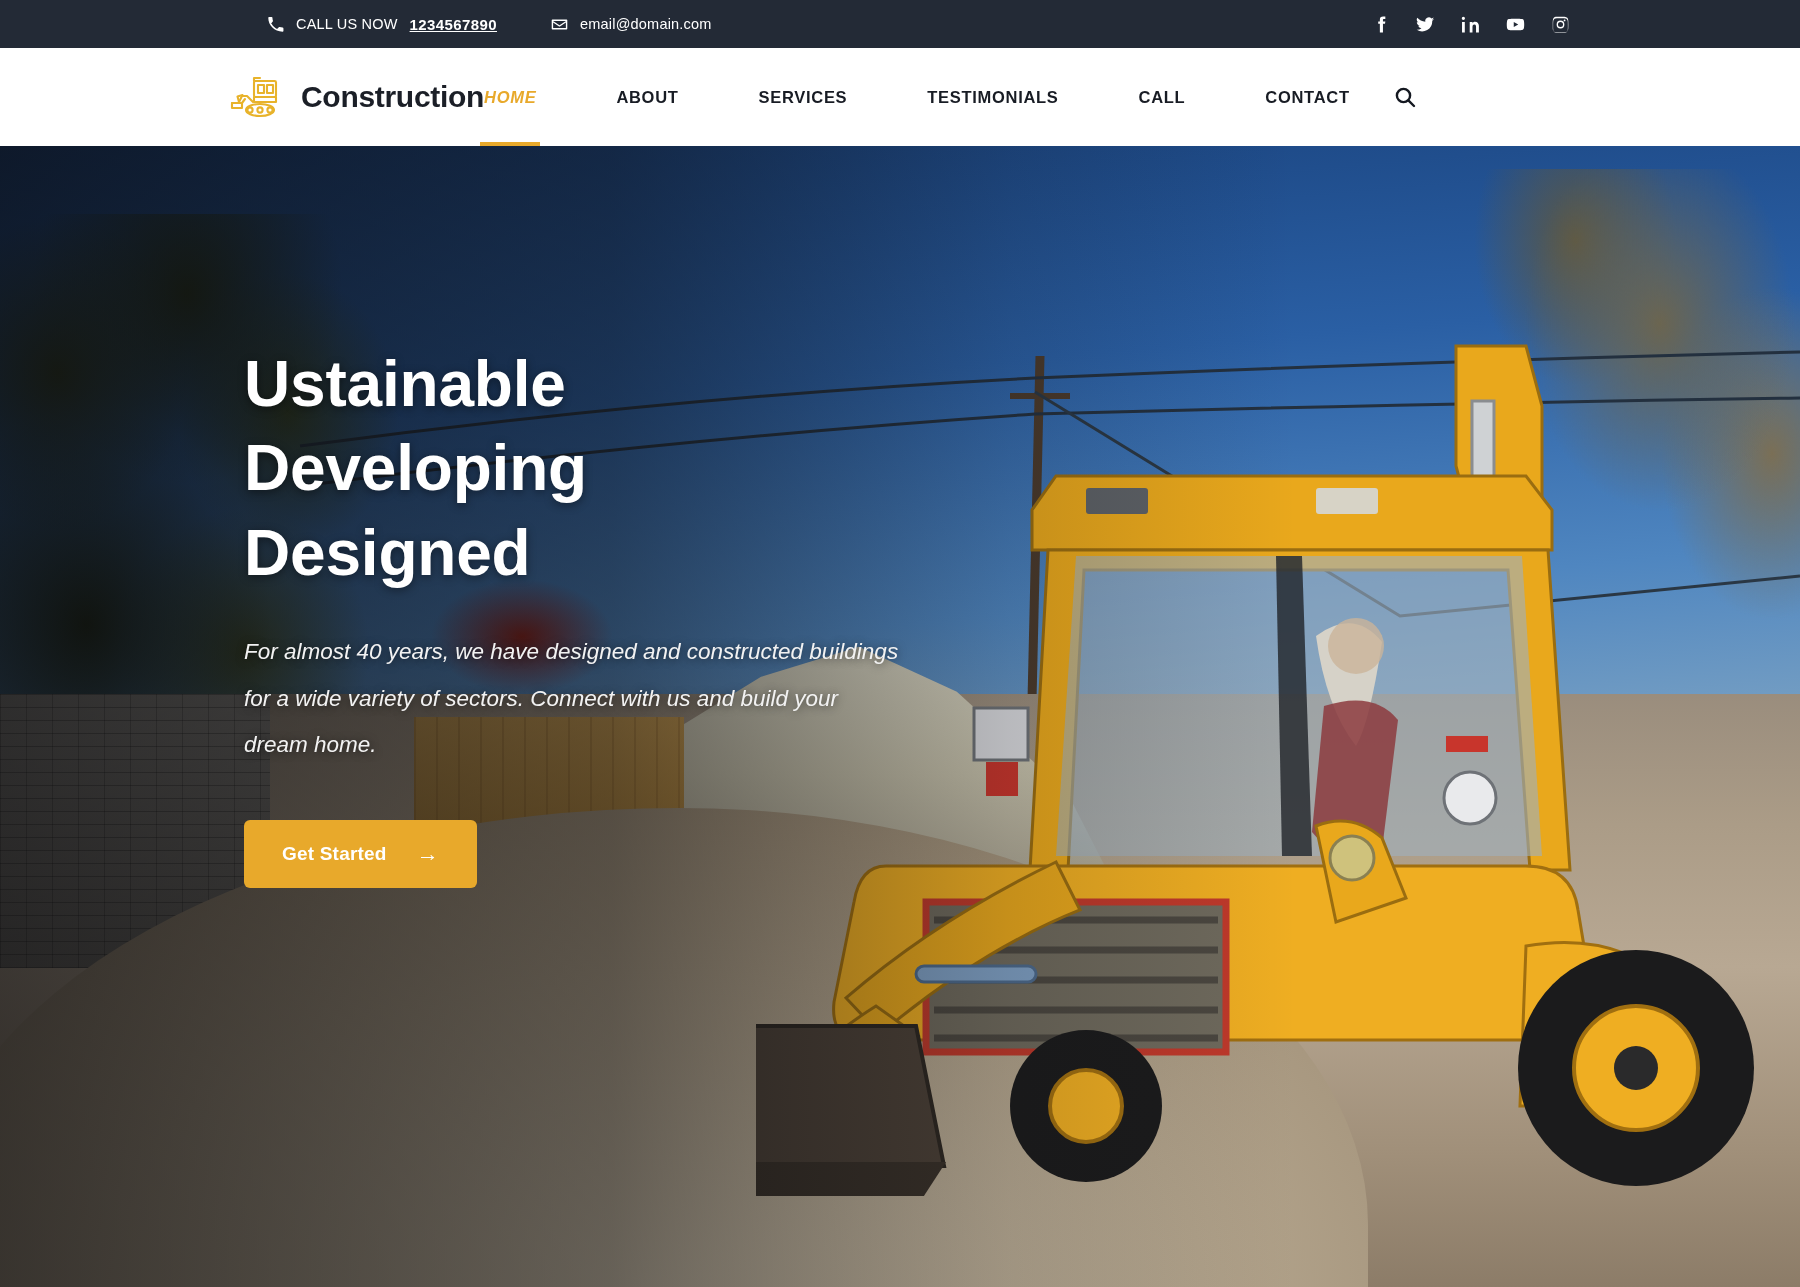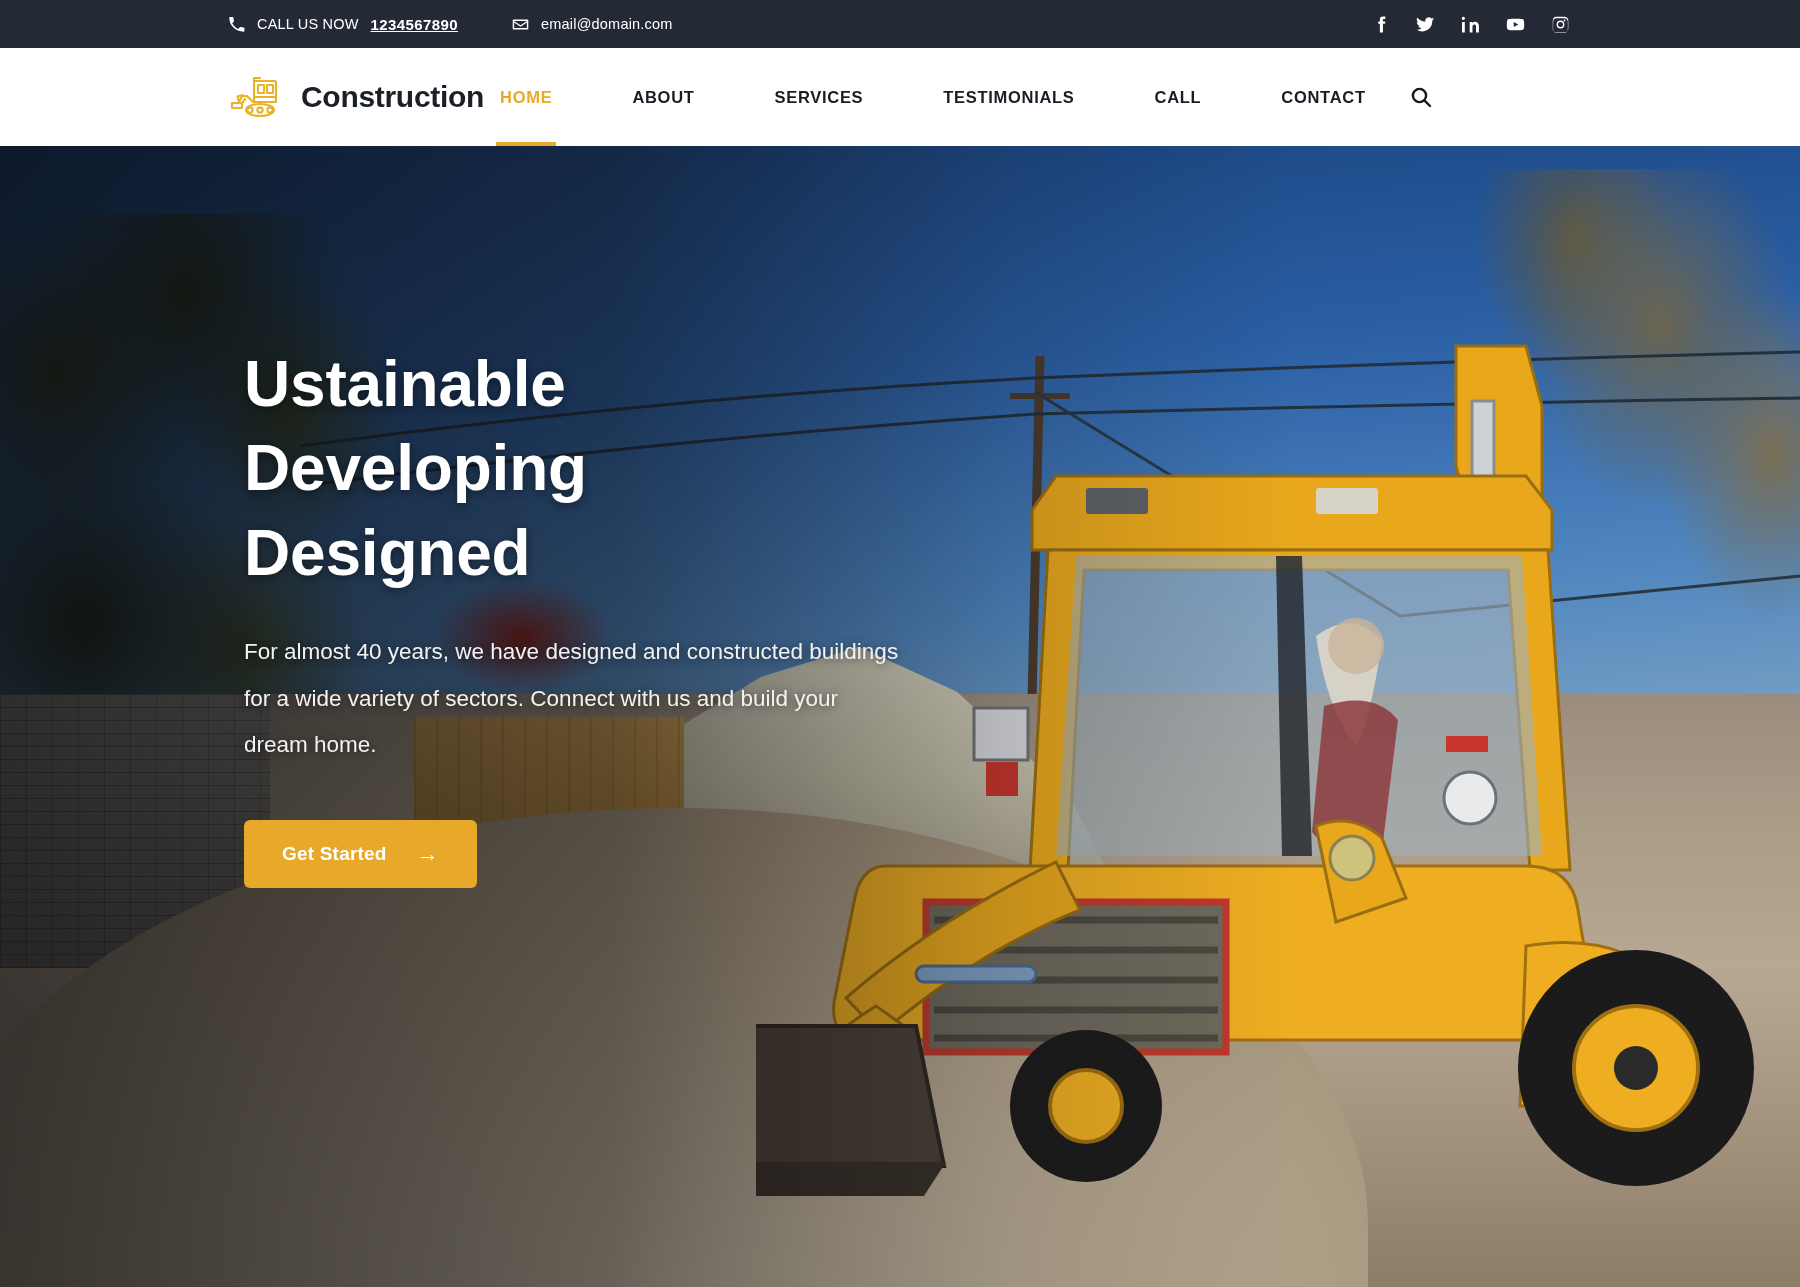--- a/index.html
+++ b/index.html
@@ -5,21 +5,21 @@
   * { margin:0; padding:0; box-sizing:border-box; }
   html, body {
     width:1800px; height:1287px;
     font-family:"Liberation Sans", sans-serif;
     overflow:hidden; background:#fff;
   }
 
   
   .topbar{
     height:48px; background:#232A36; color:#fff;
-    display:flex; align-items:center; position:relative;
+    display:flex; align-items:center; position:relative;padding-left:39px;
   }
   .topbar-inner{
     width:1800px; padding:0 230px 0 228px;
     display:flex; align-items:center; height:100%;
   }
   .tb-item{ display:flex; align-items:center; gap:12px; font-size:14.5px; letter-spacing:.2px; }
   .tb-item.phone{ margin-right:54px; }
   .tb-ico{ width:17px; height:17px; display:inline-block; flex:none; fill:#fff; }
   .tb-phone-num{ font-weight:bold; text-decoration:underline; letter-spacing:.4px; font-size:15px; }
   .socials{ margin-left:auto; display:flex; align-items:center; gap:26px; }
@@ -38,21 +38,21 @@
   .logo-mark{ width:62px; height:46px; display:block; }
   .logo-text{ font-size:30px; font-weight:bold; color:#1b1f27; letter-spacing:-0.3px; }
 
   .nav{ margin-left:auto; display:flex; align-items:center; height:100%; }
   .nav-item{
     font-size:16.5px; font-weight:bold; letter-spacing:.7px;
     color:#181c24; padding:0 0; margin-left:80px;
     height:100%; display:flex; align-items:center;
     position:relative; cursor:pointer; white-space:nowrap;
   }
-  .nav-item:first-child{ margin-left:16px; }
+  .nav-item:first-child{ margin-left:0;font-style:italic; }
   .nav-item.active{ color:#E8A92B; }
   .nav-item.active::after{
     content:""; position:absolute; left:50%; transform:translateX(-50%);
     bottom:0; width:60px; height:4px; background:#E8A92B;
   }
   .search-btn{
     margin-left:42px; width:26px; height:26px; cursor:pointer;
     display:flex; align-items:center; justify-content:center;
   }
   .search-btn svg{ width:24px; height:24px; stroke:#141820; }
@@ -131,21 +131,21 @@
 
   .hero-content{
     position:absolute; left:244px; top:196px; width:760px; z-index:6;
   }
   .hero-title{
     color:#fff; font-size:64px; line-height:1.32; font-weight:bold;
     letter-spacing:-0.2px; text-shadow:0 2px 10px rgba(0,0,0,.45);
   }
   .hero-sub{
     color:#f2f2f2; font-size:22.5px; line-height:2.05; margin-top:34px;
-    max-width:660px; text-shadow:0 1px 8px rgba(0,0,0,.55);
+    max-width:660px; text-shadow:0 1px 8px rgba(0,0,0,.55);font-style:italic;
   }
   .cta{
     margin-top:52px; display:inline-flex; align-items:center; gap:30px;
     background:#E8A92B; color:#fff; border:none; cursor:pointer;
     font-family:"Liberation Sans", sans-serif;
     font-size:19px; font-weight:bold; letter-spacing:.2px;
     padding:23px 38px; border-radius:6px;
   }
   .cta .arrow{ font-size:22px; line-height:1; }
 </style>

